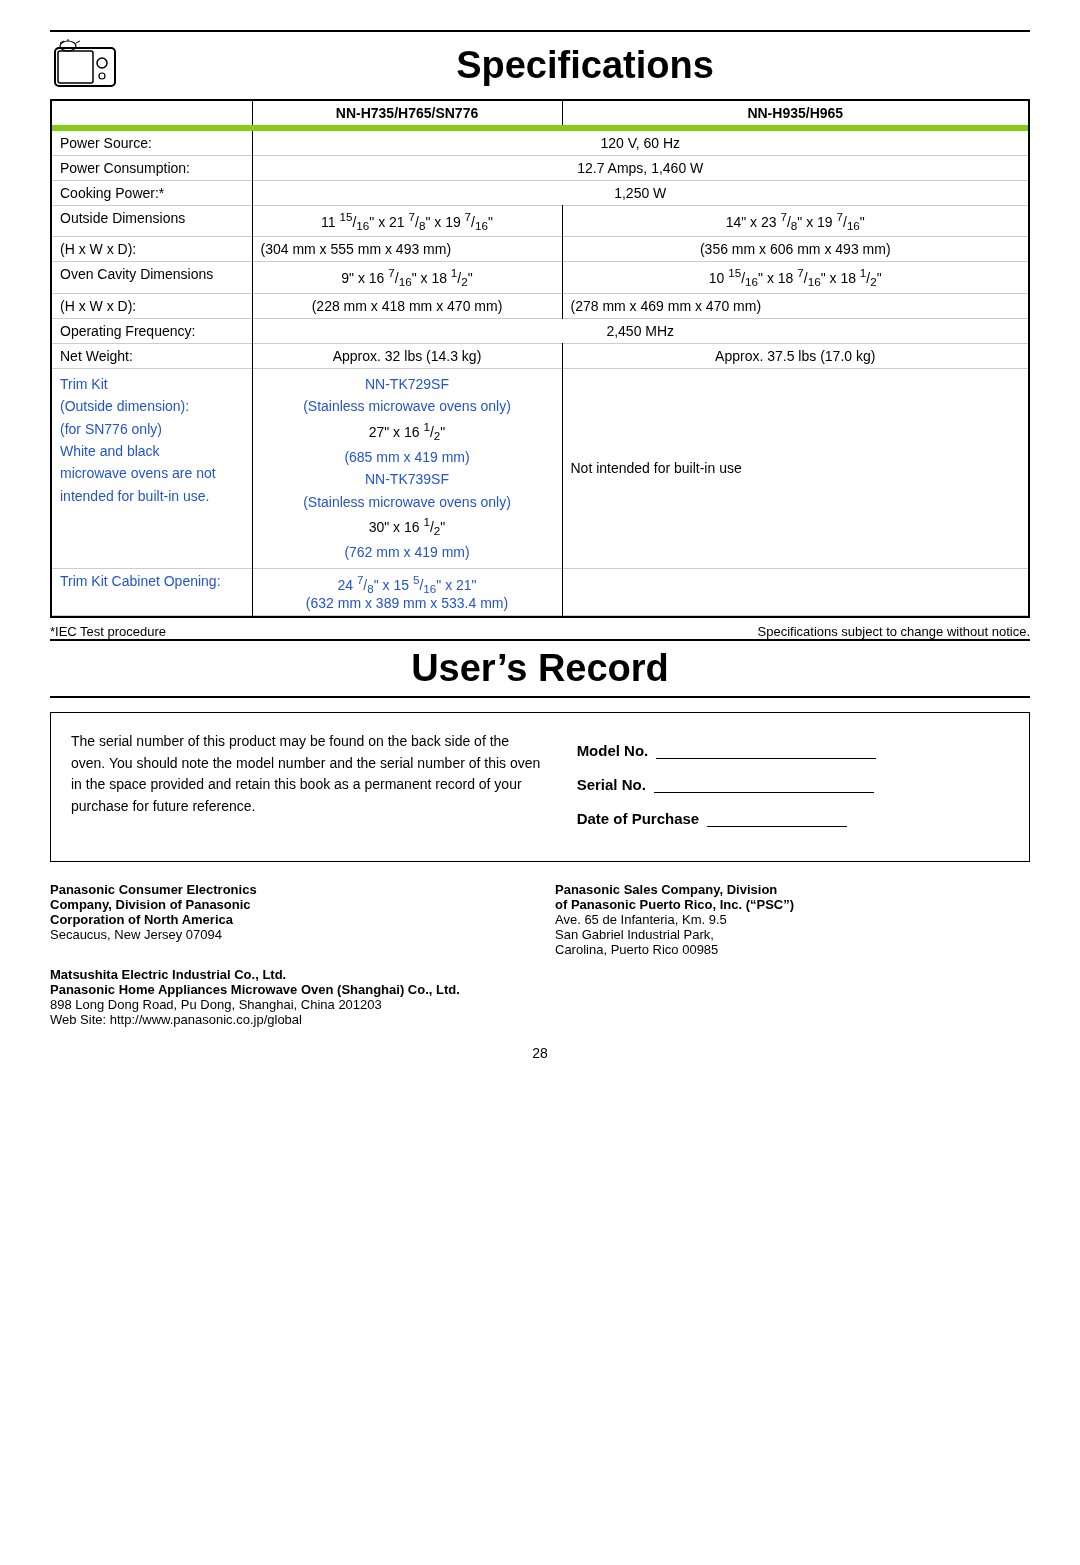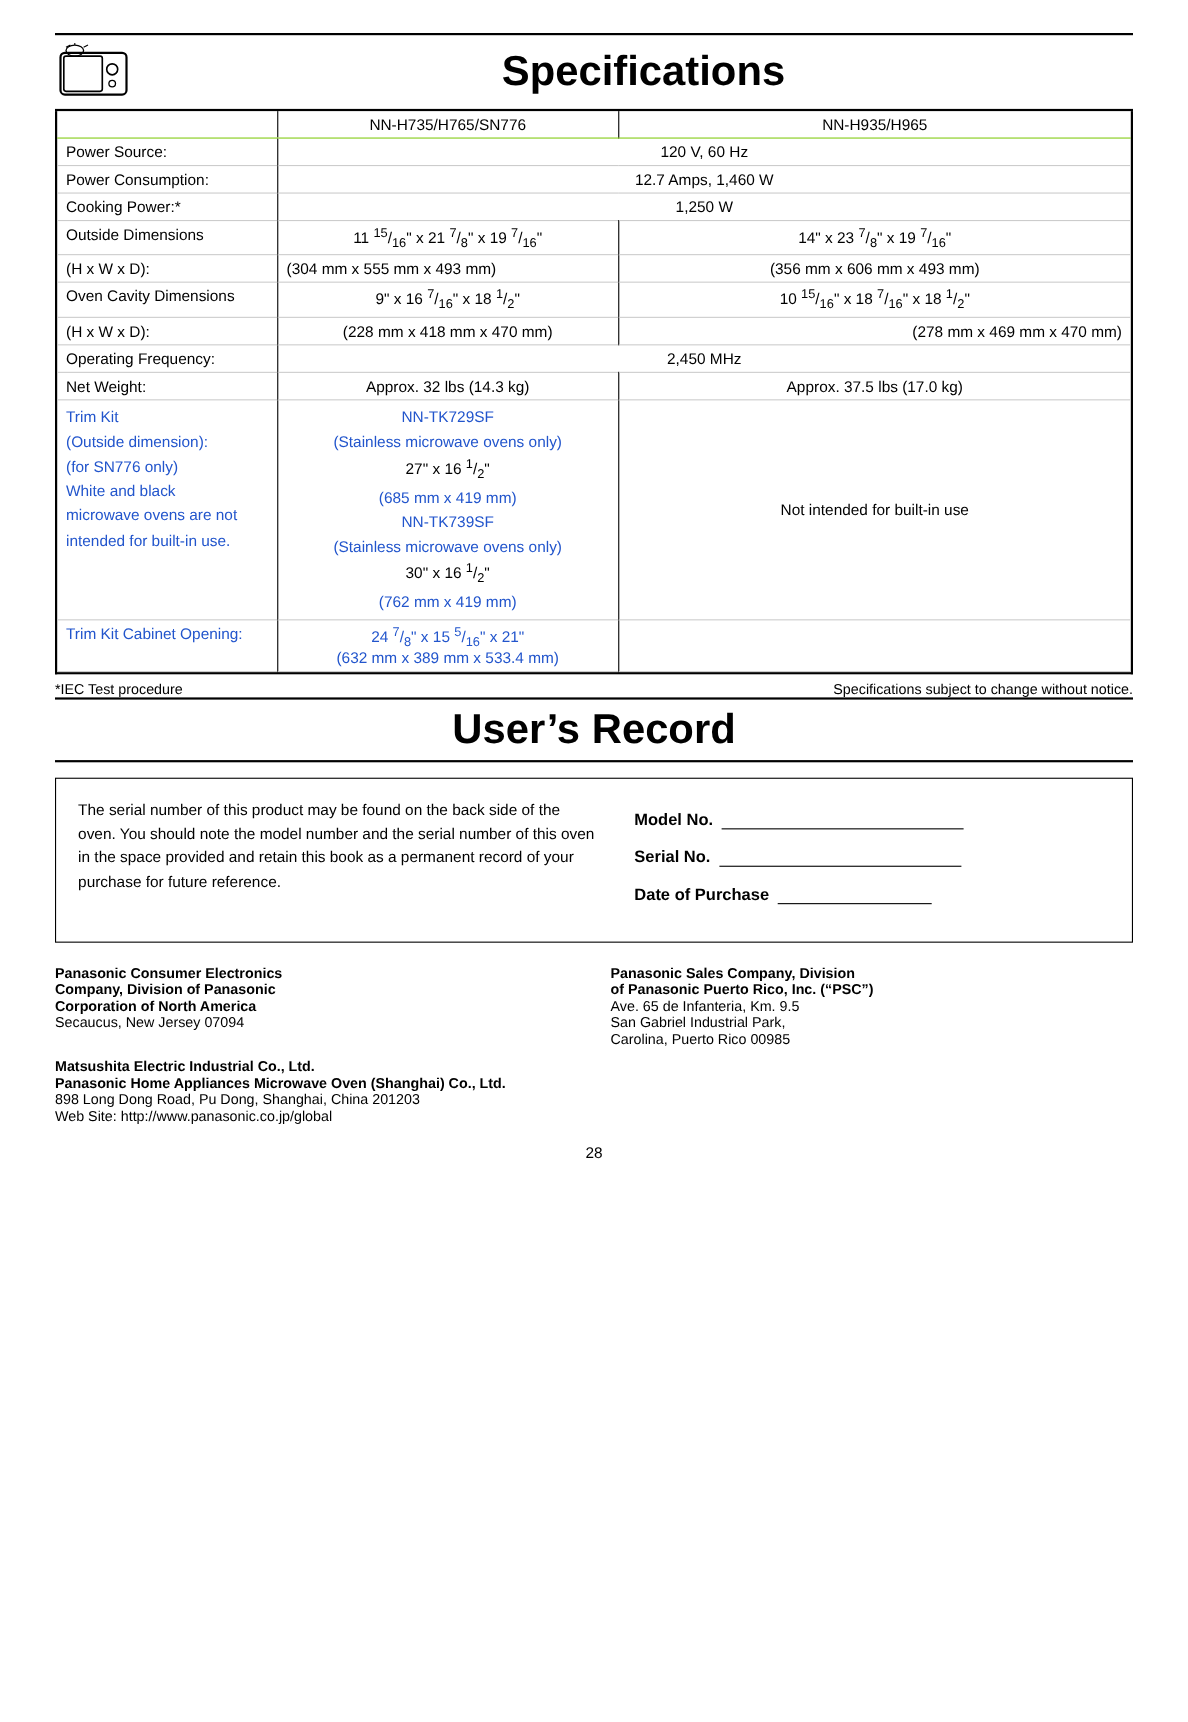--- a/index.html
+++ b/index.html
@@ -42,22 +42,22 @@
       font-size: 14px;
     }
     .spec-table td {
       padding: 4px 8px;
       vertical-align: top;
     }
     .spec-table tr {
       border-bottom: 1px solid #ccc;
     }
     .spec-table tr:first-child td {
-      border-bottom: 1px solid #84cc16;
-      font-weight: normal;
+      border-bottom: 6px solid #84cc16;
+      font-weight: bold;
       text-align: center;
     }
     .col-label { width: 200px; }
     .col-mid { width: 310px; border-left: 1px solid #000; border-right: 1px solid #000; }
     .col-span2 {
       text-align: center;
     }
     .blue-text { color: #2255cc; }
     .iec-note {
       font-size: 13px;
@@ -197,21 +197,21 @@
     </tr>
 
     <tr>
       <td class="col-label">Oven Cavity Dimensions</td>
       <td style="border-left:1px solid #000; border-right:1px solid #000; text-align:center;">9" x 16 <sup>7</sup>/<sub>16</sub>" x 18 <sup>1</sup>/<sub>2</sub>"</td>
       <td style="text-align:center;">10 <sup>15</sup>/<sub>16</sub>" x 18 <sup>7</sup>/<sub>16</sub>" x 18 <sup>1</sup>/<sub>2</sub>"</td>
     </tr>
     <tr>
       <td class="col-label">(H x W x D):</td>
       <td style="border-left:1px solid #000; border-right:1px solid #000; text-align:center;">(228 mm x 418 mm x 470 mm)</td>
-      <td style="text-align:right;">(278 mm x 469 mm x 470 mm)</td>
+      <td style="text-align:left;">(278 mm x 469 mm x 470 mm)</td>
     </tr>
 
     <tr>
       <td class="col-label">Operating Frequency:</td>
       <td colspan="2" style="border-left:1px solid #000; text-align:center;">2,450 MHz</td>
     </tr>
 
     <tr>
       <td class="col-label">Net Weight:</td>
       <td style="border-left:1px solid #000; border-right:1px solid #000; text-align:center;">Approx. 32 lbs (14.3 kg)</td>
@@ -230,21 +230,21 @@
       <td style="border-left:1px solid #000; border-right:1px solid #000; text-align:center; vertical-align:top; line-height:1.6;">
         <span class="blue-text">NN-TK729SF</span><br>
         <span class="blue-text">(Stainless microwave ovens only)</span><br>
         27" x 16 <sup>1</sup>/<sub>2</sub>"<br>
         <span class="blue-text">(685 mm x 419 mm)</span><br>
         <span class="blue-text">NN-TK739SF</span><br>
         <span class="blue-text">(Stainless microwave ovens only)</span><br>
         30" x 16 <sup>1</sup>/<sub>2</sub>"<br>
         <span class="blue-text">(762 mm x 419 mm)</span>
       </td>
-      <td style="text-align:center; vertical-align:middle;">
+      <td style="vertical-align:middle;">
         Not intended for built-in use
       </td>
     </tr>
 
     <tr>
       <td class="col-label" style="color:#2255cc;">Trim Kit Cabinet Opening:</td>
       <td style="border-left:1px solid #000; border-right:1px solid #000; text-align:center; color:#2255cc;">
         24 <sup>7</sup>/<sub>8</sub>" x 15 <sup>5</sup>/<sub>16</sub>" x 21"<br>
         (632 mm x 389 mm x 533.4 mm)
       </td>

